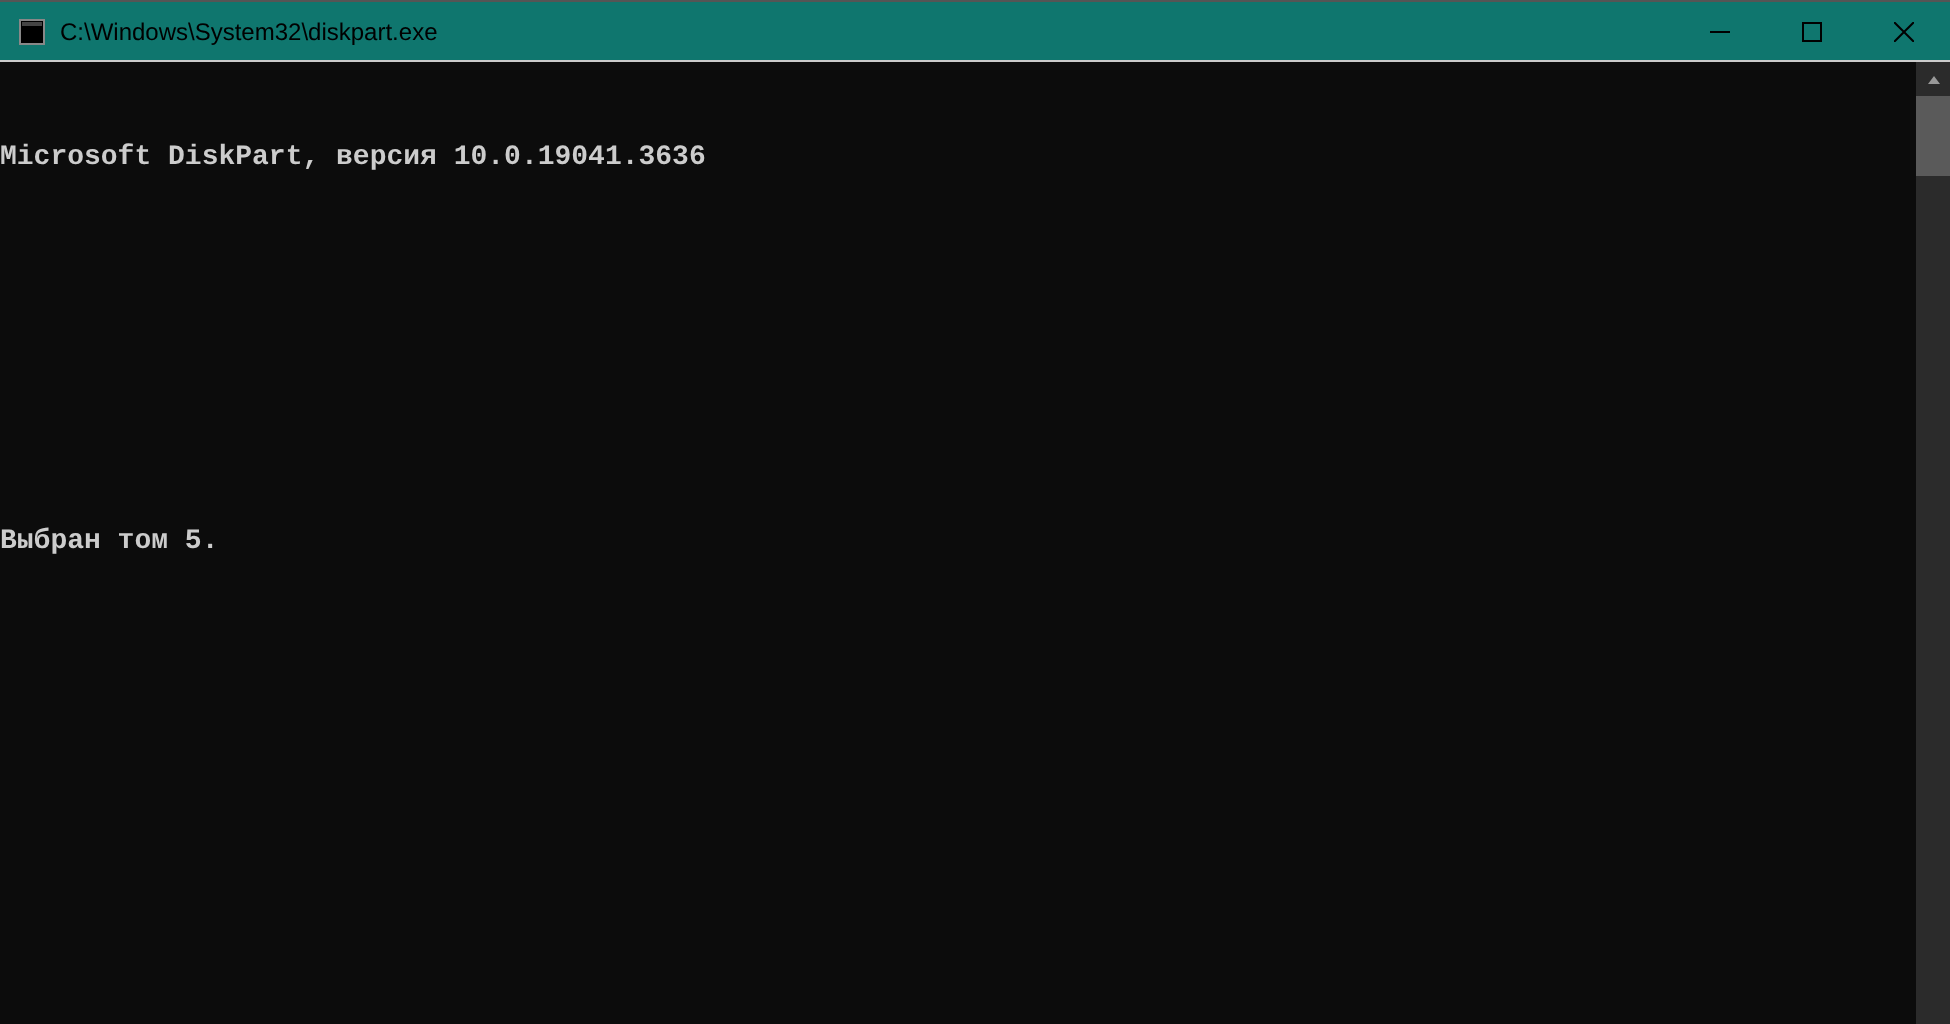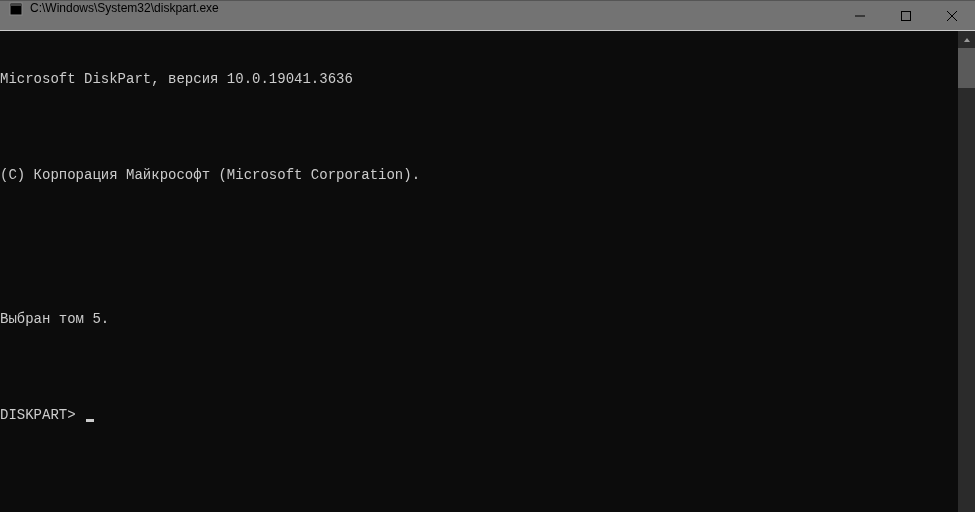--- a/index.html
+++ b/index.html
@@ -16,22 +16,23 @@
     }
     .window {
       width: 100%;
       height: 100%;
       display: flex;
       flex-direction: column;
       border-top: 1px solid #555;
     }
     .titlebar {
       height: 30px;
-      background: #737373;
+      background: #0f766e;
       display: flex;
+      align-items: center;
       border-bottom: 1px solid #ccc;
     }
     .titlebar-icon {
       width: 16px;
       height: 16px;
       margin-left: 8px;
       margin-right: 6px;
       display: flex;
       align-items: center;
       justify-content: center;
@@ -75,20 +76,21 @@
       color: #cccccc;
       font-family: Consolas, "Courier New", monospace;
       font-size: 14px;
       line-height: 16px;
       padding: 8px 0 0 0;
       white-space: pre;
       overflow: hidden;
     }
     .console-line {
       min-height: 16px;
+      font-weight: bold;
     }
     .cursor {
       display: inline-block;
       width: 8px;
       height: 3px;
       background: #cccccc;
       margin-left: 2px;
       vertical-align: bottom;
       margin-bottom: 1px;
     }
@@ -150,26 +152,24 @@
           <line x1="0" y1="0" x2="10" y2="10" stroke="#000" stroke-width="1"></line>
           <line x1="10" y1="0" x2="0" y2="10" stroke="#000" stroke-width="1"></line>
         </svg>
       </button>
     </div>
   </div>
   <div class="console-area">
     <div class="console">
       <div class="console-line">Microsoft DiskPart, версия 10.0.19041.3636</div>
       <div class="console-line"></div>
-      <div class="console-line">(C) Корпорация Майкрософт (Microsoft Corporation).</div>
       <div class="console-line"></div>
       <div class="console-line"></div>
       <div class="console-line">Выбран том 5.</div>
       <div class="console-line"></div>
-      <div class="console-line"><span>DISKPART&gt; </span><span class="cursor"></span></div>
     </div>
     <div class="scrollbar">
       <div class="scroll-arrow up">
         <svg viewBox="0 0 8 8">
             <polygon points="4,2 7,6 1,6" fill="#999"></polygon>
           </svg>
       </div>
       <div class="scroll-thumb"></div>
 
     </div>

